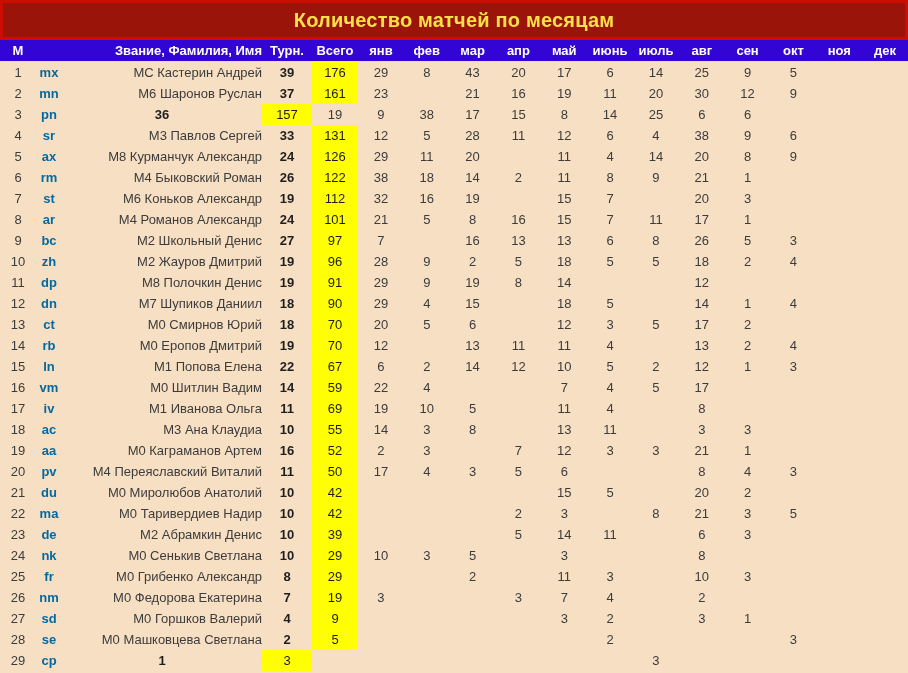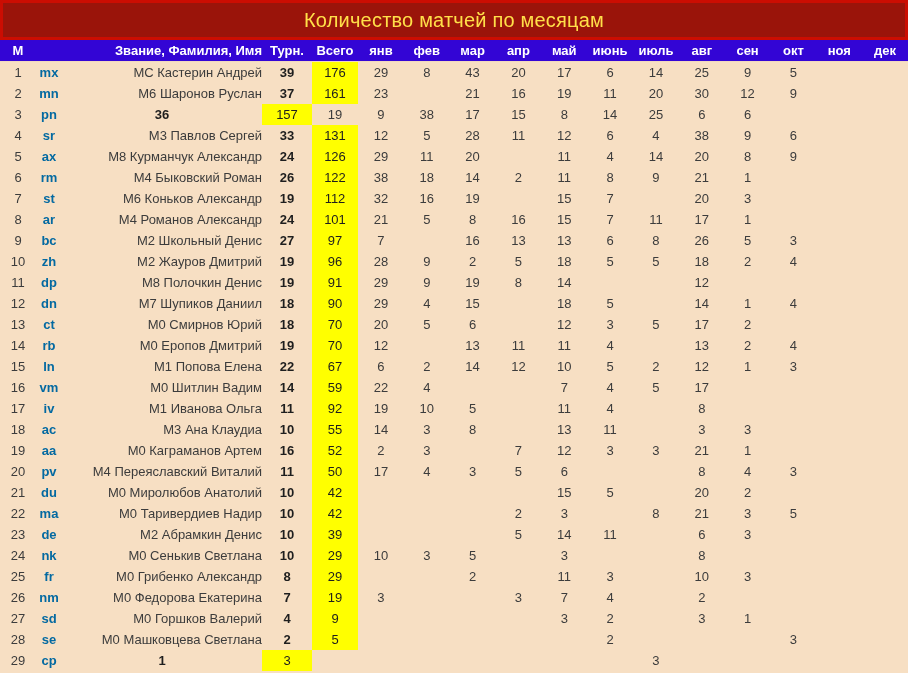--- a/index.html
+++ b/index.html
@@ -9,21 +9,21 @@
     background:#F7DFC3;
     box-sizing:border-box;
   }
   
   .title-bar{
     box-sizing:border-box;height:40px;
     background:#9A140A;border:3px solid #CB0D02;
     display:flex;align-items:center;justify-content:center;
   }
   .title-bar .title{
-    color:#FFE049;font-size:20px;font-weight:normal;letter-spacing:0.2px;
+    color:#FFE049;font-size:20px;font-weight:bold;letter-spacing:0.2px;
   }
   
   .grid{
     display:grid;
     grid-template-columns:36px 26px 200px 50px 46px repeat(12, 1fr);
     align-items:center;
   }
   
   .table-header{
     height:21px;background:#3305D5;color:#FFFFFF;font-size:13px;font-weight:bold;
@@ -377,21 +377,21 @@
         <div class="cell month"></div>
         <div class="cell month"></div>
         <div class="cell month"></div>
         <div class="cell month"></div>
       </div>
       <div class="grid row">
       <div class="cell num">17</div>
       <div class="cell code">iv</div>
       <div class="cell name">М1 Иванова Ольга</div>
       <div class="cell turn">11</div>
-      <div class="cell total">92</div>
+      <div class="cell total">69</div>
     <div class="cell month">19</div>
         <div class="cell month">10</div>
         <div class="cell month">5</div>
         <div class="cell month"></div>
         <div class="cell month">11</div>
         <div class="cell month">4</div>
         <div class="cell month"></div>
         <div class="cell month">8</div>
         <div class="cell month"></div>
         <div class="cell month"></div>

